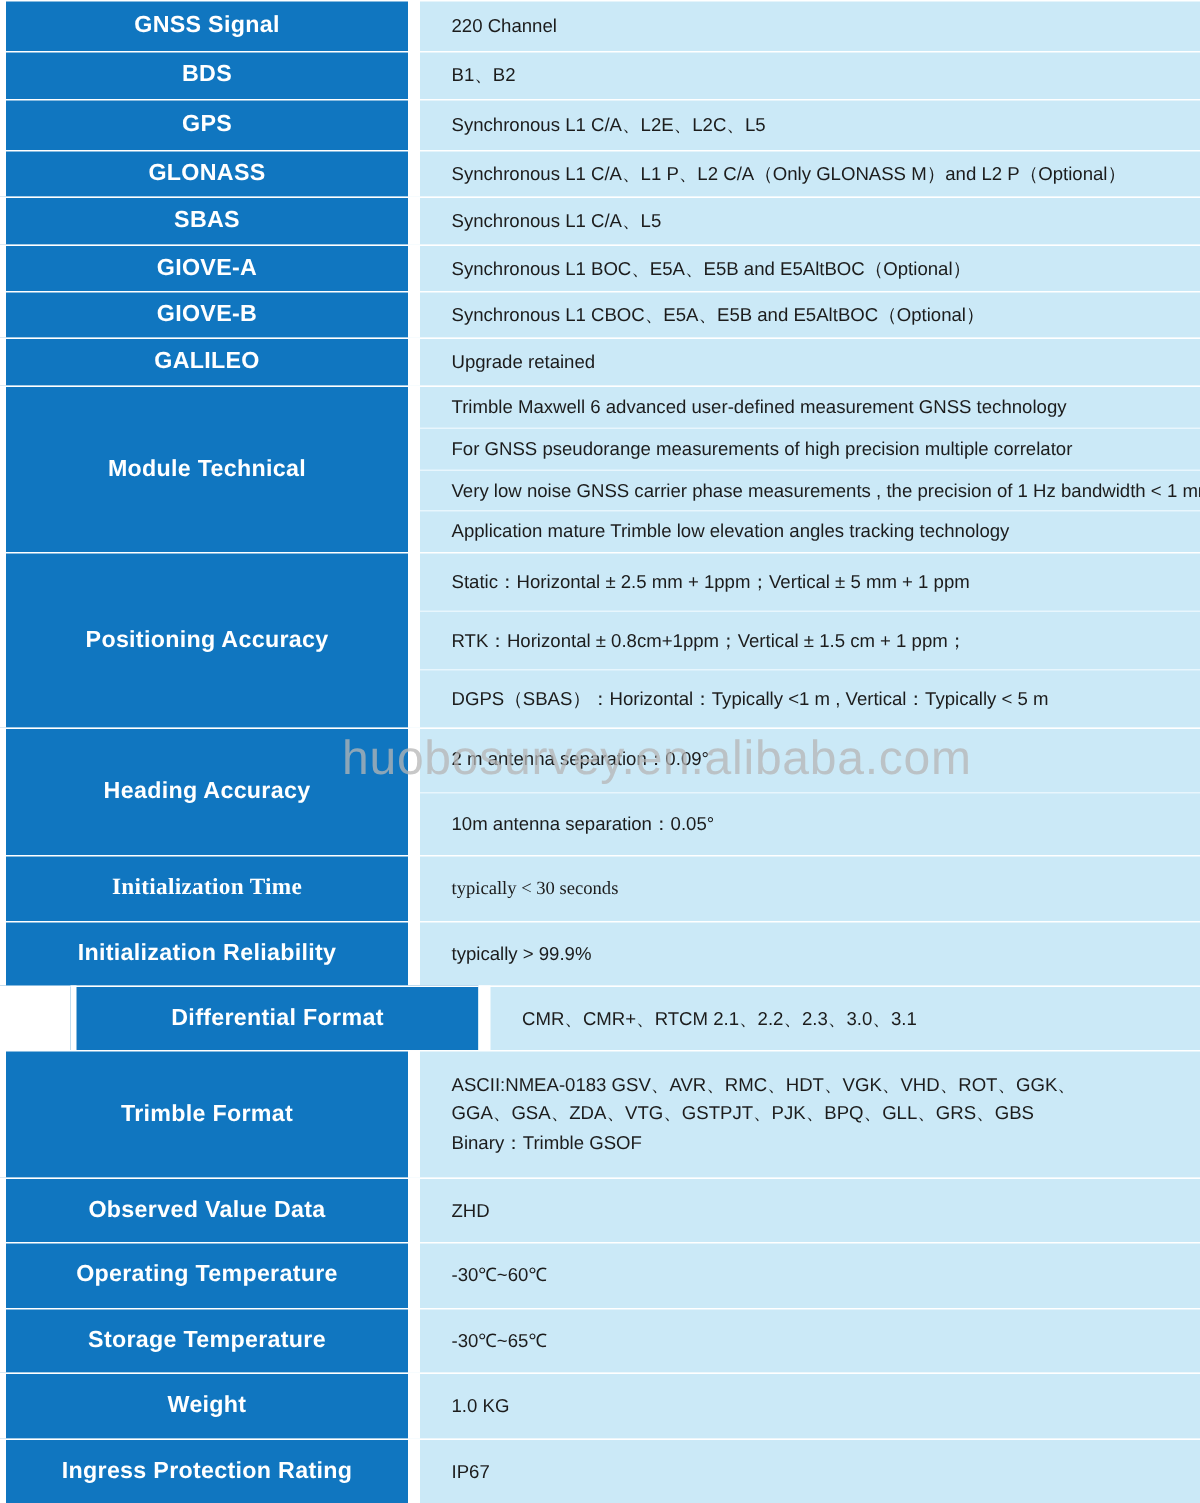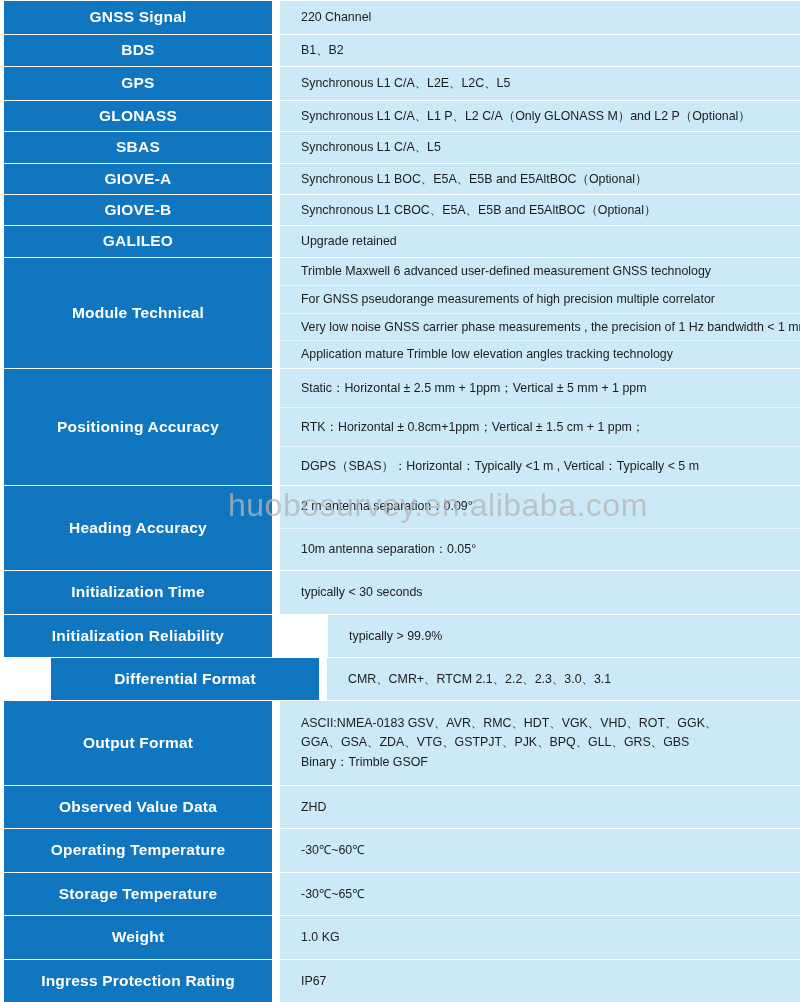--- a/index.html
+++ b/index.html
@@ -175,40 +175,40 @@
         <div class="value-line">DGPS（SBAS）：Horizontal：Typically &lt;1 m , Vertical：Typically &lt; 5 m</div>
       </div>
     </div>
     <div class="spec-row" style="height: 85px;">
       <div class="label-cell">Heading Accuracy</div>
       <div class="value-cell">
         <div class="value-line">2 m antenna separation：0.09°</div>
         <div class="value-line">10m antenna separation：0.05°</div>
       </div>
     </div>
-    <div class="spec-row" style="height: 44px;">
+    <div class="spec-row" style="height: 44px; font-family: Liberation Serif, serif;">
       <div class="label-cell">Initialization Time</div>
       <div class="value-cell">
         <div class="value-line">typically &lt;  30 seconds</div>
       </div>
     </div>
-    <div class="spec-row" style="height: 43px; gap: 48px;">
+    <div class="spec-row" style="height: 43px;">
       <div class="label-cell">Initialization Reliability</div>
       <div class="value-cell">
         <div class="value-line">typically &gt; 99.9%</div>
       </div>
     </div>
     <div class="spec-row" style="height: 43px; margin-left: 47px;">
       <div class="label-cell">Differential Format</div>
       <div class="value-cell">
         <div class="value-line">CMR、CMR+、RTCM 2.1、2.2、2.3、3.0、3.1</div>
       </div>
     </div>
     <div class="spec-row" style="height: 85px;">
-      <div class="label-cell">Output Format</div>
+      <div class="label-cell">Trimble Format</div>
       <div class="value-cell">
         <div class="value-block">
           <div class="sub">ASCII:NMEA-0183 GSV、AVR、RMC、HDT、VGK、VHD、ROT、GGK、</div>
           <div class="sub">GGA、GSA、ZDA、VTG、GSTPJT、PJK、BPQ、GLL、GRS、GBS</div>
           <div class="sub">Binary：Trimble GSOF</div>
         </div>
       </div>
     </div>
     <div class="spec-row" style="height: 43px;">
       <div class="label-cell">Observed Value Data</div>

